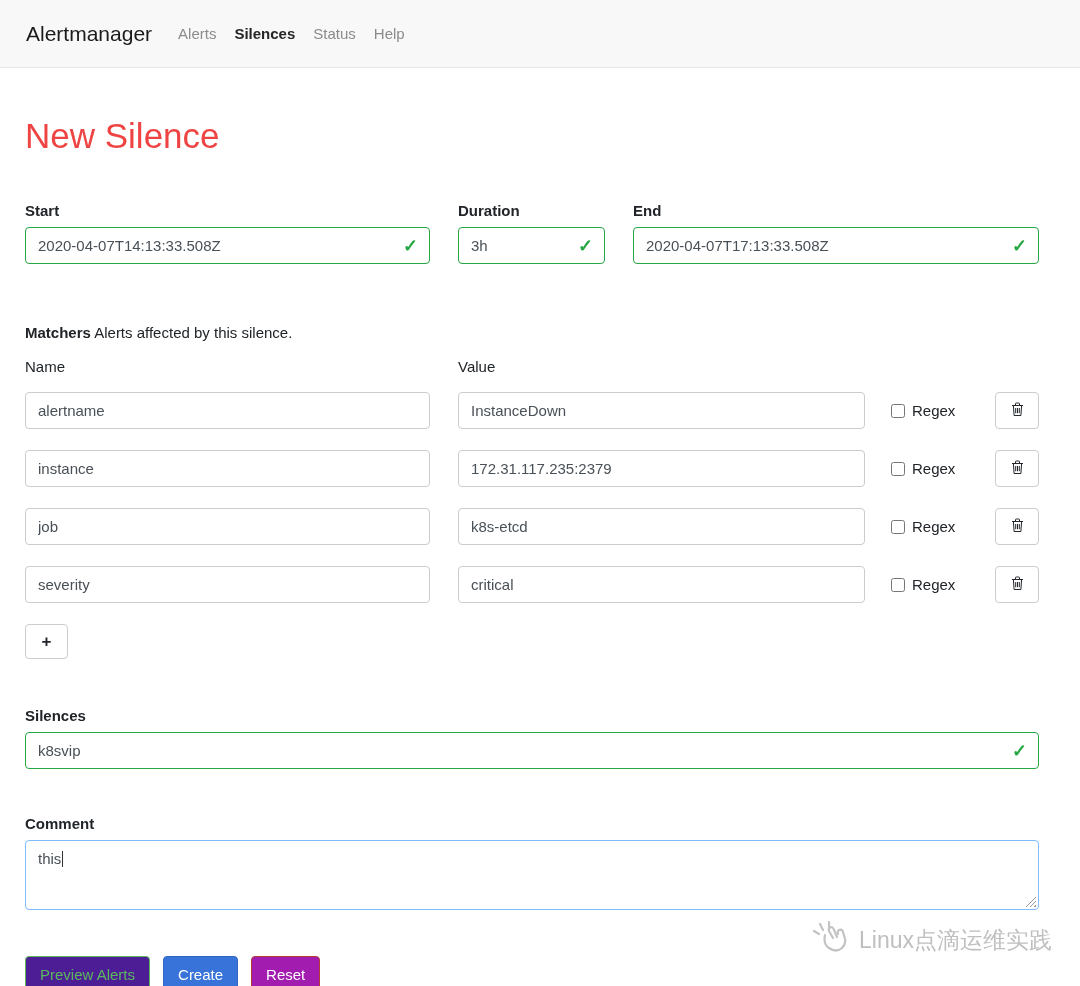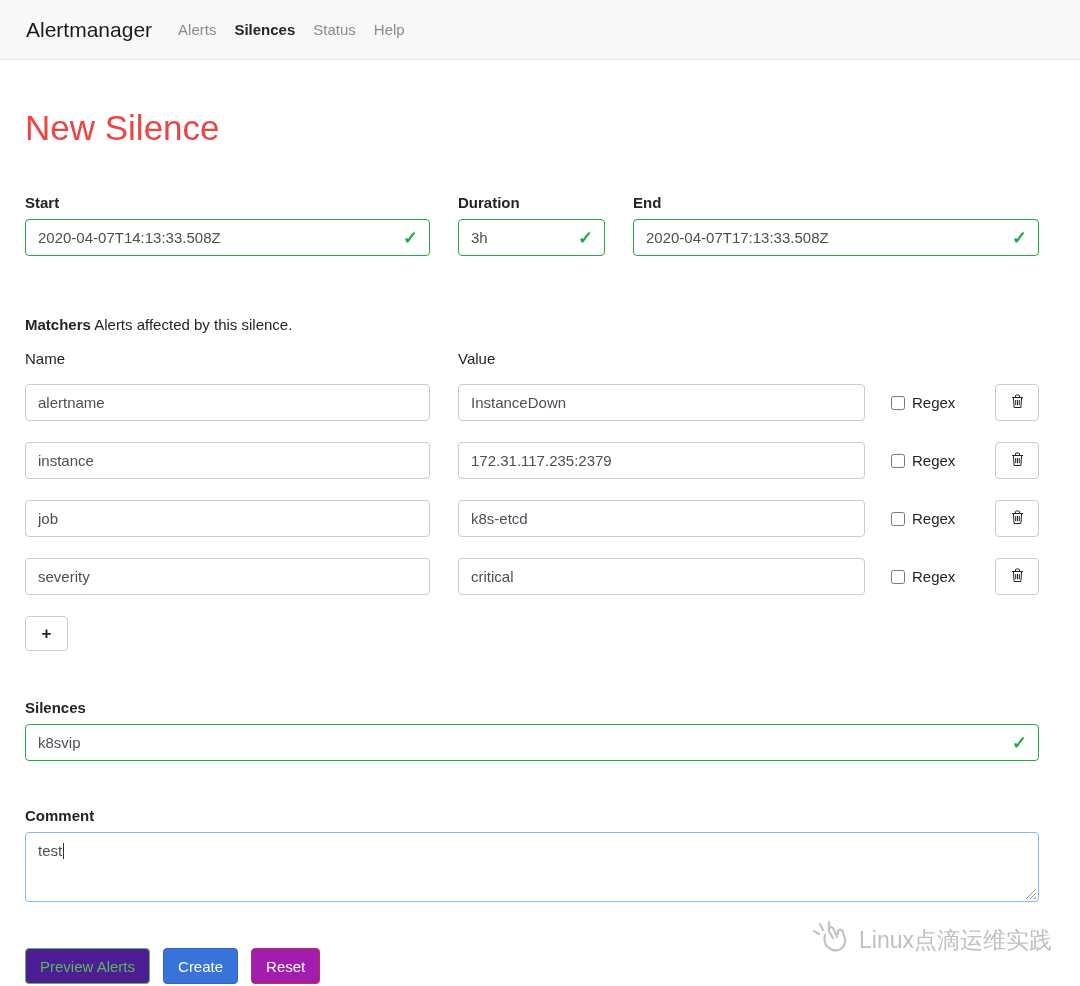--- a/index.html
+++ b/index.html
@@ -8,21 +8,21 @@
     width: 1080px; height: 986px;
     background: #ffffff;
     font-family: "Liberation Sans", sans-serif;
     color: #212529;
     position: relative;
     overflow: hidden;
   }
 
   
   .navbar {
-    height: 60px;
+    height: 68px;
     background: #f8f8f8;
     border-bottom: 1px solid #e7e7e7;
     display: flex;
     align-items: center;
     padding: 0 26px;
   }
   .brand {
     font-size: 21px;
     font-weight: 500;
     color: #1b1b1b;
@@ -333,21 +333,21 @@
     <label class="field-label">Silences</label>
     <div class="input-wrap valid">
       <input class="form-control" type="text" value="k8svip" style="">
       <span class="check-icon">✓</span>
     </div>
   </div>
 
   <div class="comment-section">
     <label class="field-label">Comment</label>
     <div class="comment-box">
-      <span>test</span><span class="caret"></span>
+      <span>this</span><span class="caret"></span>
       <span class="resize-grip"></span>
     </div>
   </div>
 
   <div class="actions">
     <button class="btn btn-preview">Preview Alerts</button>
     <button class="btn btn-create">Create</button>
     <button class="btn btn-reset">Reset</button>
   </div>
 

